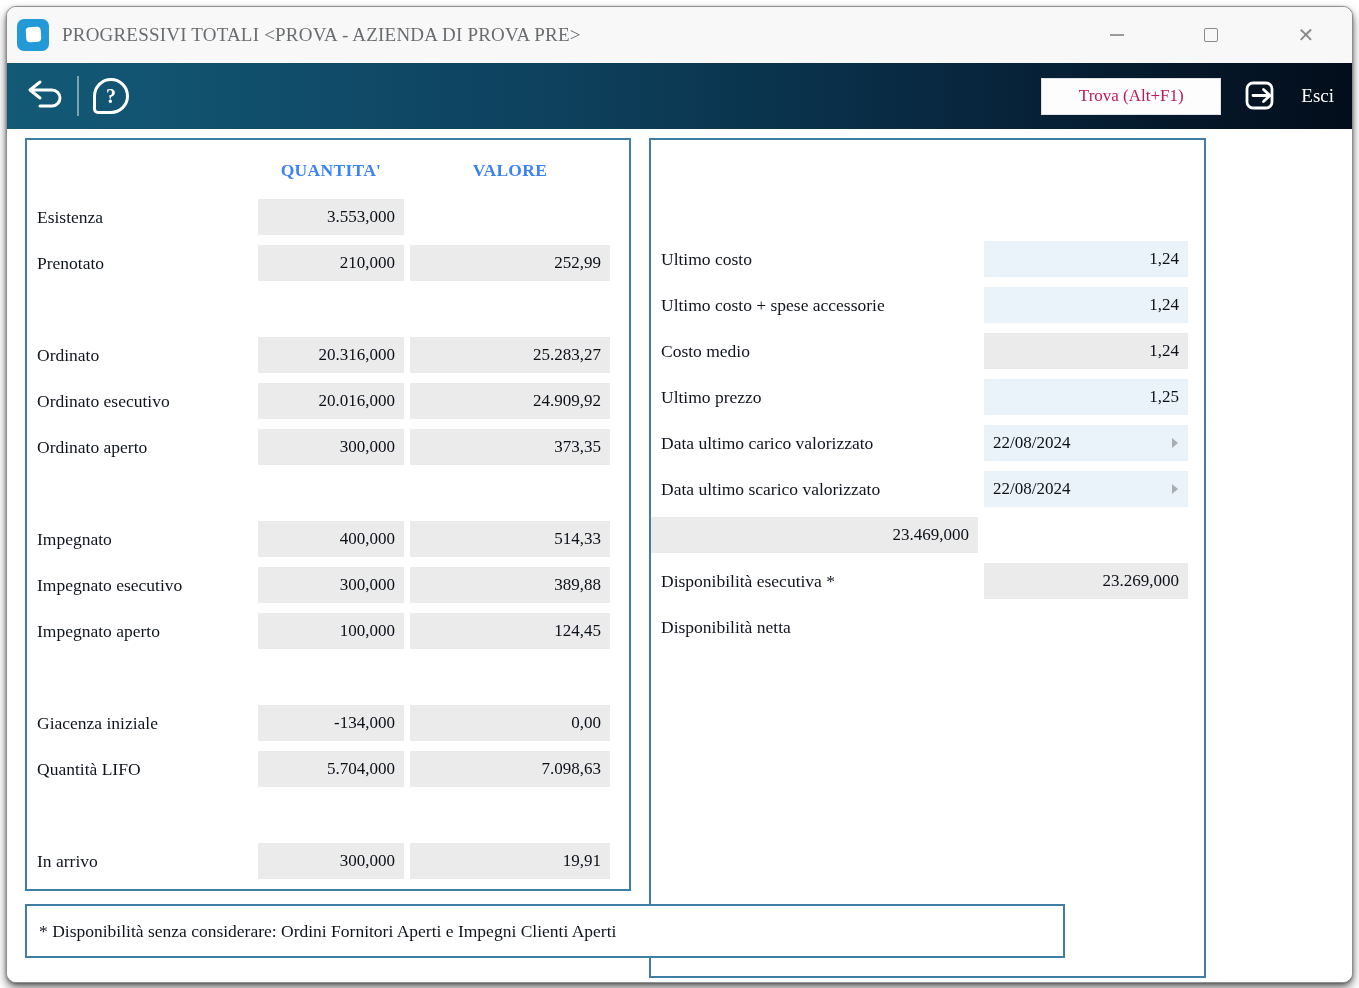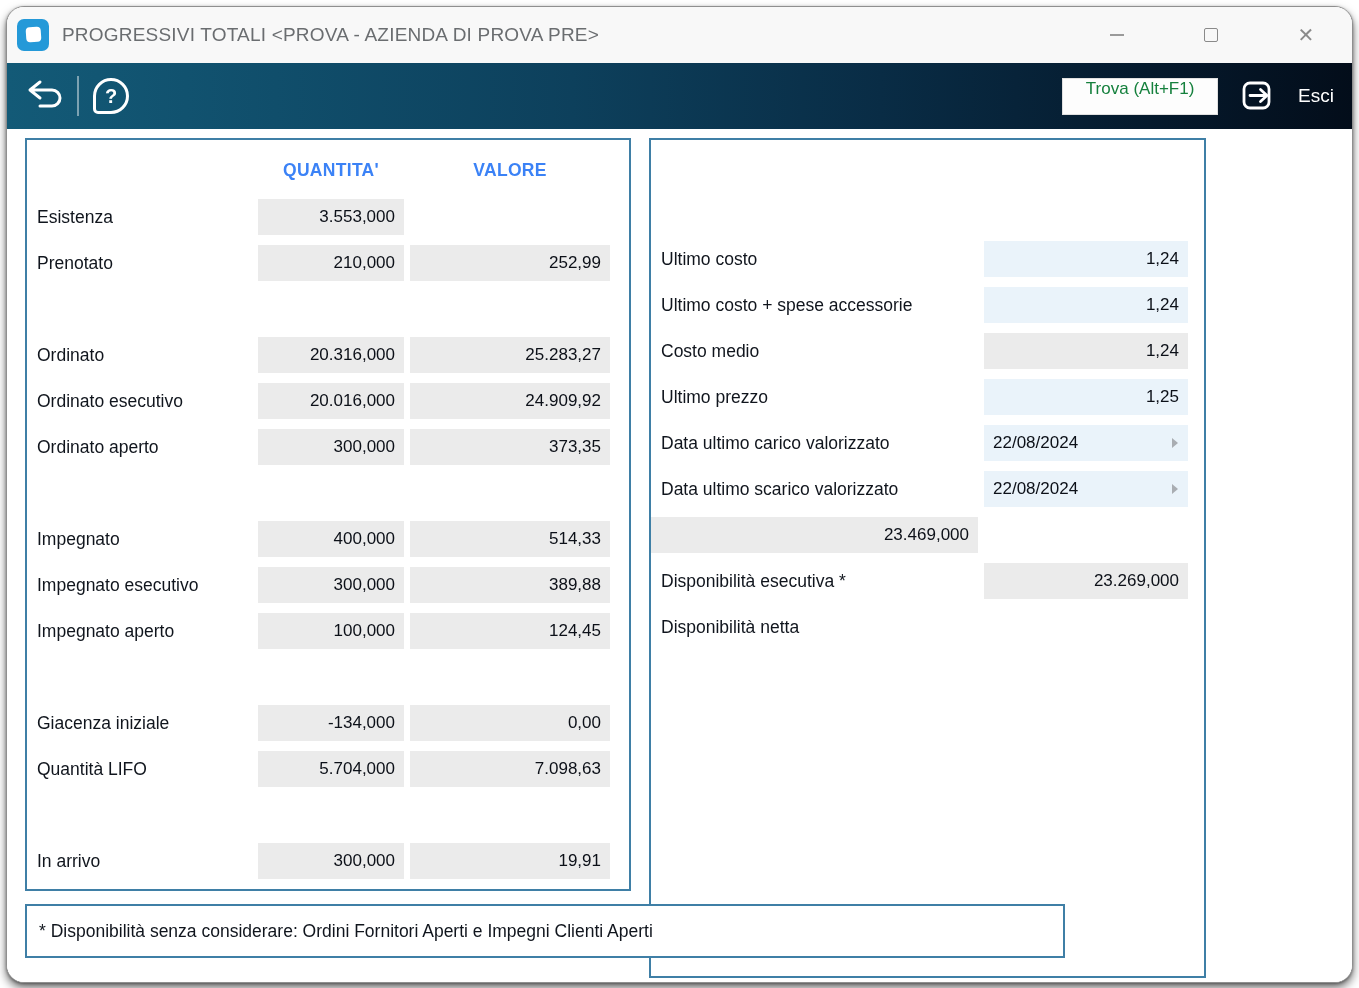--- a/index.html
+++ b/index.html
@@ -1,22 +1,23 @@
 <!DOCTYPE html>
 <html><head>
 <meta charset="utf-8">
 <style>
   * { margin:0; padding:0; box-sizing:border-box; }
   html,body { width:1359px; height:988px; background:#ffffff; font-family:"Liberation Sans", sans-serif; }
 
   .window {
     position:absolute; left:6px; top:6px; width:1347px; height:977px;
-    background:#ffffff; border:1px solid #8f8f8f; border-radius:18px;
+    background:#ffffff; border:1px solid #8f8f8f; border-radius:10px;
     overflow:hidden;
     box-shadow:0 5px 10px rgba(0,0,0,0.55), 0 1px 3px rgba(0,0,0,0.35);
+    font-family:Liberation Serif, serif;
   }
 
   
   .titlebar {
     position:relative; height:56px; background:#f8f8f8;
     display:flex; align-items:center;
   }
   .app-icon {
     width:32px; height:32px; margin-left:10px; background:#2499d8;
     border-radius:7px; position:relative; flex:0 0 auto;
@@ -46,23 +47,23 @@
   .tb-sep { width:2px; height:40px; background:rgba(255,255,255,0.45); margin:0 6px 0 6px; }
   .help-btn { width:52px; height:44px; }
   .help-bubble {
     width:36px; height:36px; border:3px solid #ffffff;
     border-radius:50% 50% 50% 5px;
     display:flex; align-items:center; justify-content:center;
     color:#ffffff; font-size:20px; font-weight:700;
   }
   .tb-right { position:absolute; right:18px; top:0; height:66px; display:flex; align-items:center; }
   .trova-btn {
-    width:156px; height:37px; background:#fdfdfd; border:1px solid #e0e0e0;
-    display:flex; justify-content:center;
-    font-size:17px; color:#15803d; cursor:pointer;
+    width:180px; height:37px; background:#fdfdfd; border:1px solid #e0e0e0;
+    display:flex; align-items:center; justify-content:center;
+    font-size:17px; color:#be185d; cursor:pointer;
   }
   .esci-btn { display:flex; align-items:center; margin-left:22px; cursor:pointer; }
   .esci-label { color:#ffffff; font-size:19px; margin-left:24px; }
 
   
   .content { position:relative; height:855px; background:#ffffff; }
   .panel { position:absolute; border:2px solid #3f7fa6; background:#ffffff; }
   .panel-left  { left:18px;  top:9px; width:606px; height:753px; padding-top:10px; }
   .panel-right { left:642px; top:9px; width:557px; height:840px; padding-top:96px; }
   .note-box {

